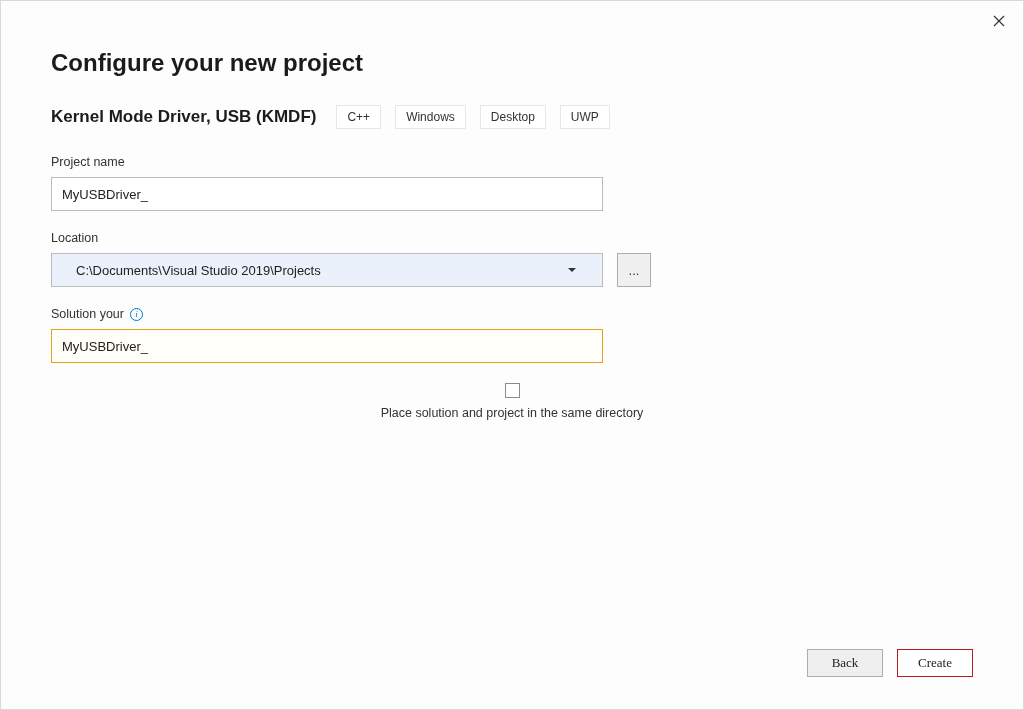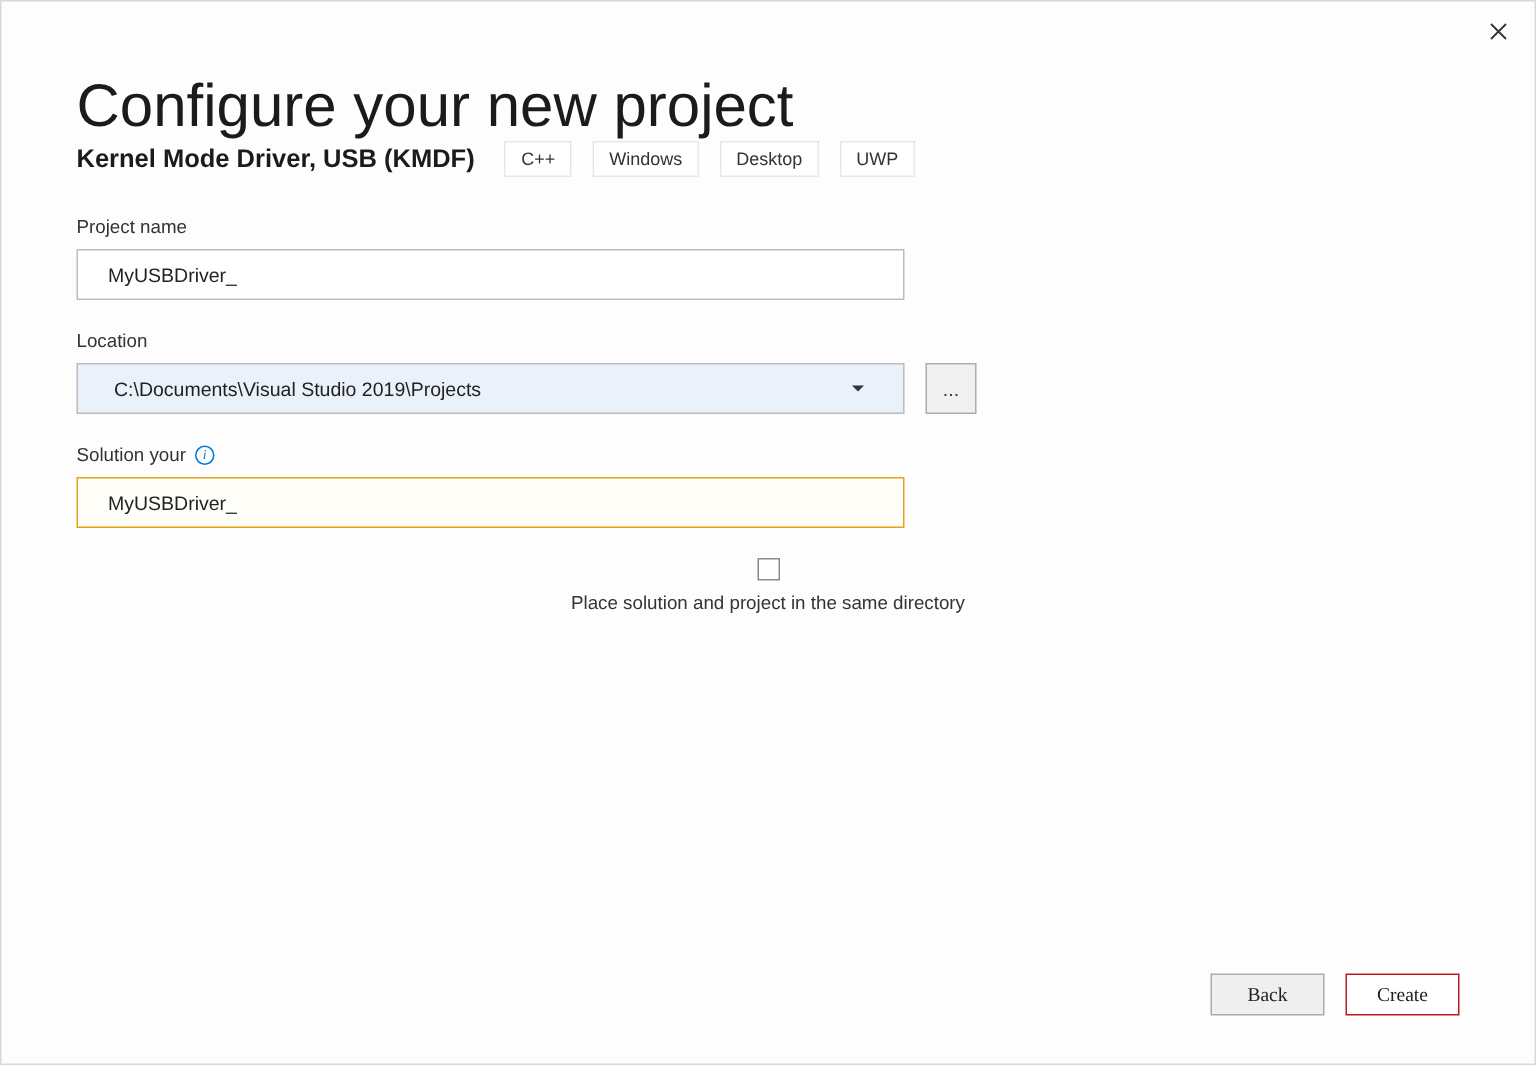--- a/index.html
+++ b/index.html
@@ -26,23 +26,24 @@
       display: flex;
       align-items: center;
       justify-content: center;
       color: #333;
       font-size: 16px;
     }
     .content {
       padding: 48px 50px 0 50px;
     }
     .title {
-      font-size: 40px;
-      font-weight: 400;
+      font-size: 24px;
+      font-weight: 700;
       color: #1b1b1b;
+      margin-bottom: 28px;
     }
     .template-row {
       display: flex;
       align-items: center;
       gap: 14px;
       margin-bottom: 26px;
     }
     .template-name {
       font-size: 17px;
       color: #1b1b1b;
@@ -81,21 +82,21 @@
       color: #0078d4;
       font-size: 9px;
       font-style: italic;
       font-family: Georgia, serif;
       line-height: 1;
     }
     .text-input {
       width: 552px;
       height: 34px;
       border: 1px solid #bcbcbc;
-      padding: 0 20px;
+      padding: 0 10px;
       font-size: 13px;
       font-family: inherit;
       color: #222;
       background: #fff;
       outline: none;
     }
     .text-input.highlight {
       border: 1px solid #e3a21a;
       background: #fffef9;
     }

